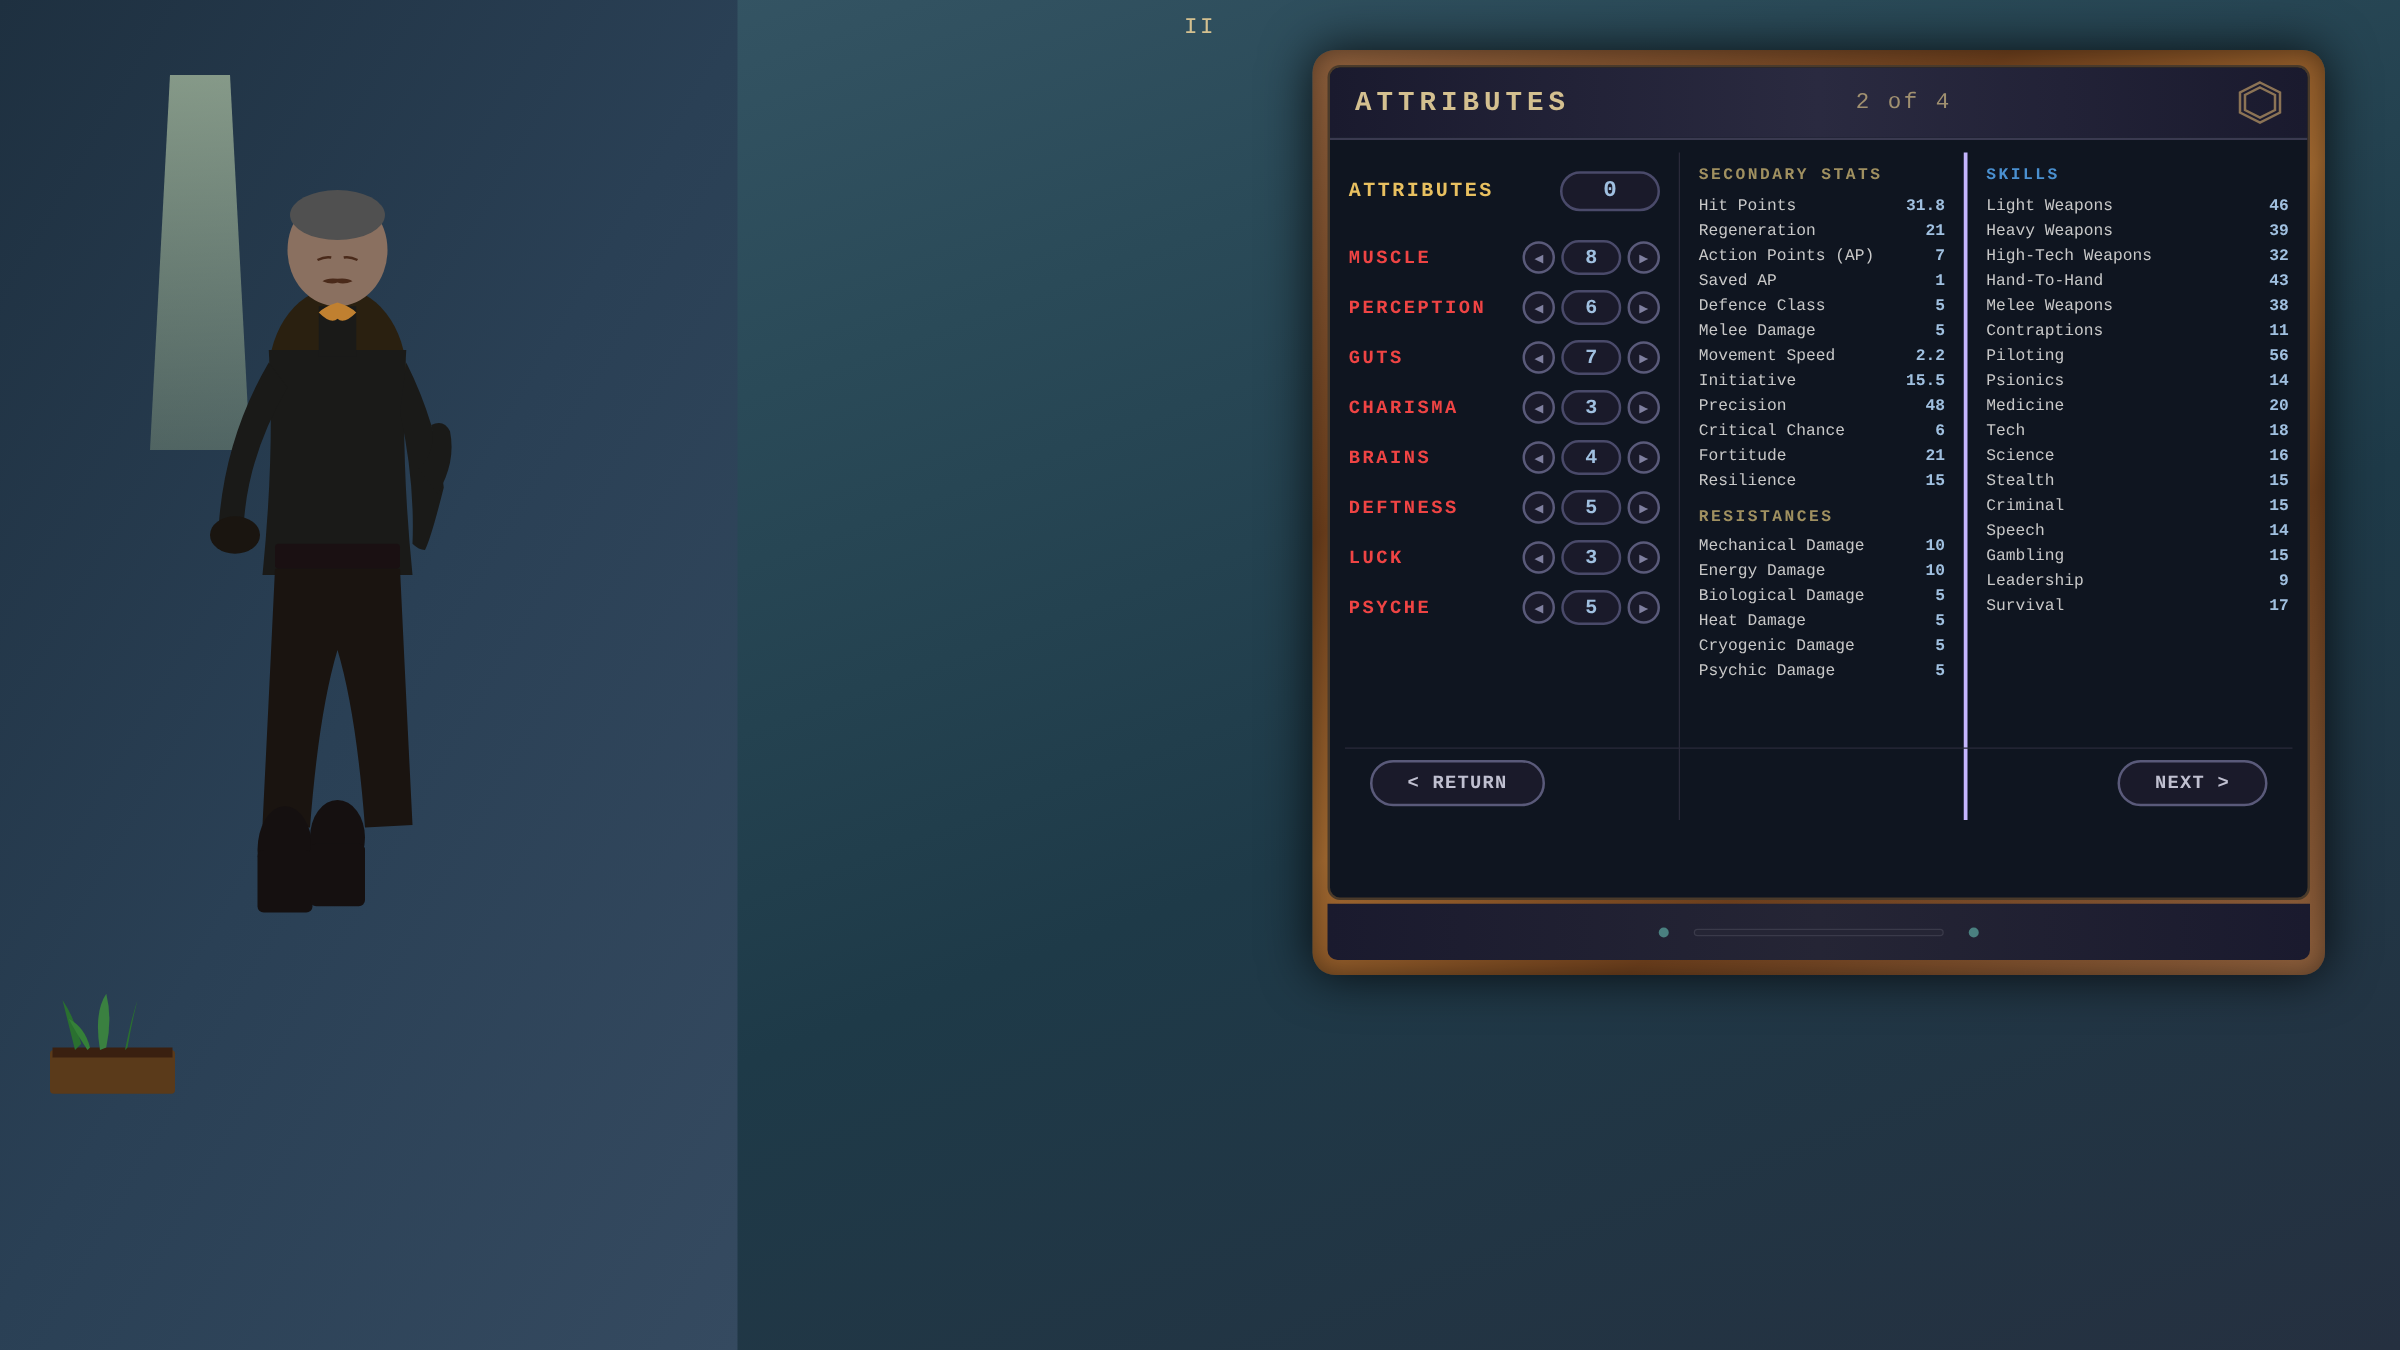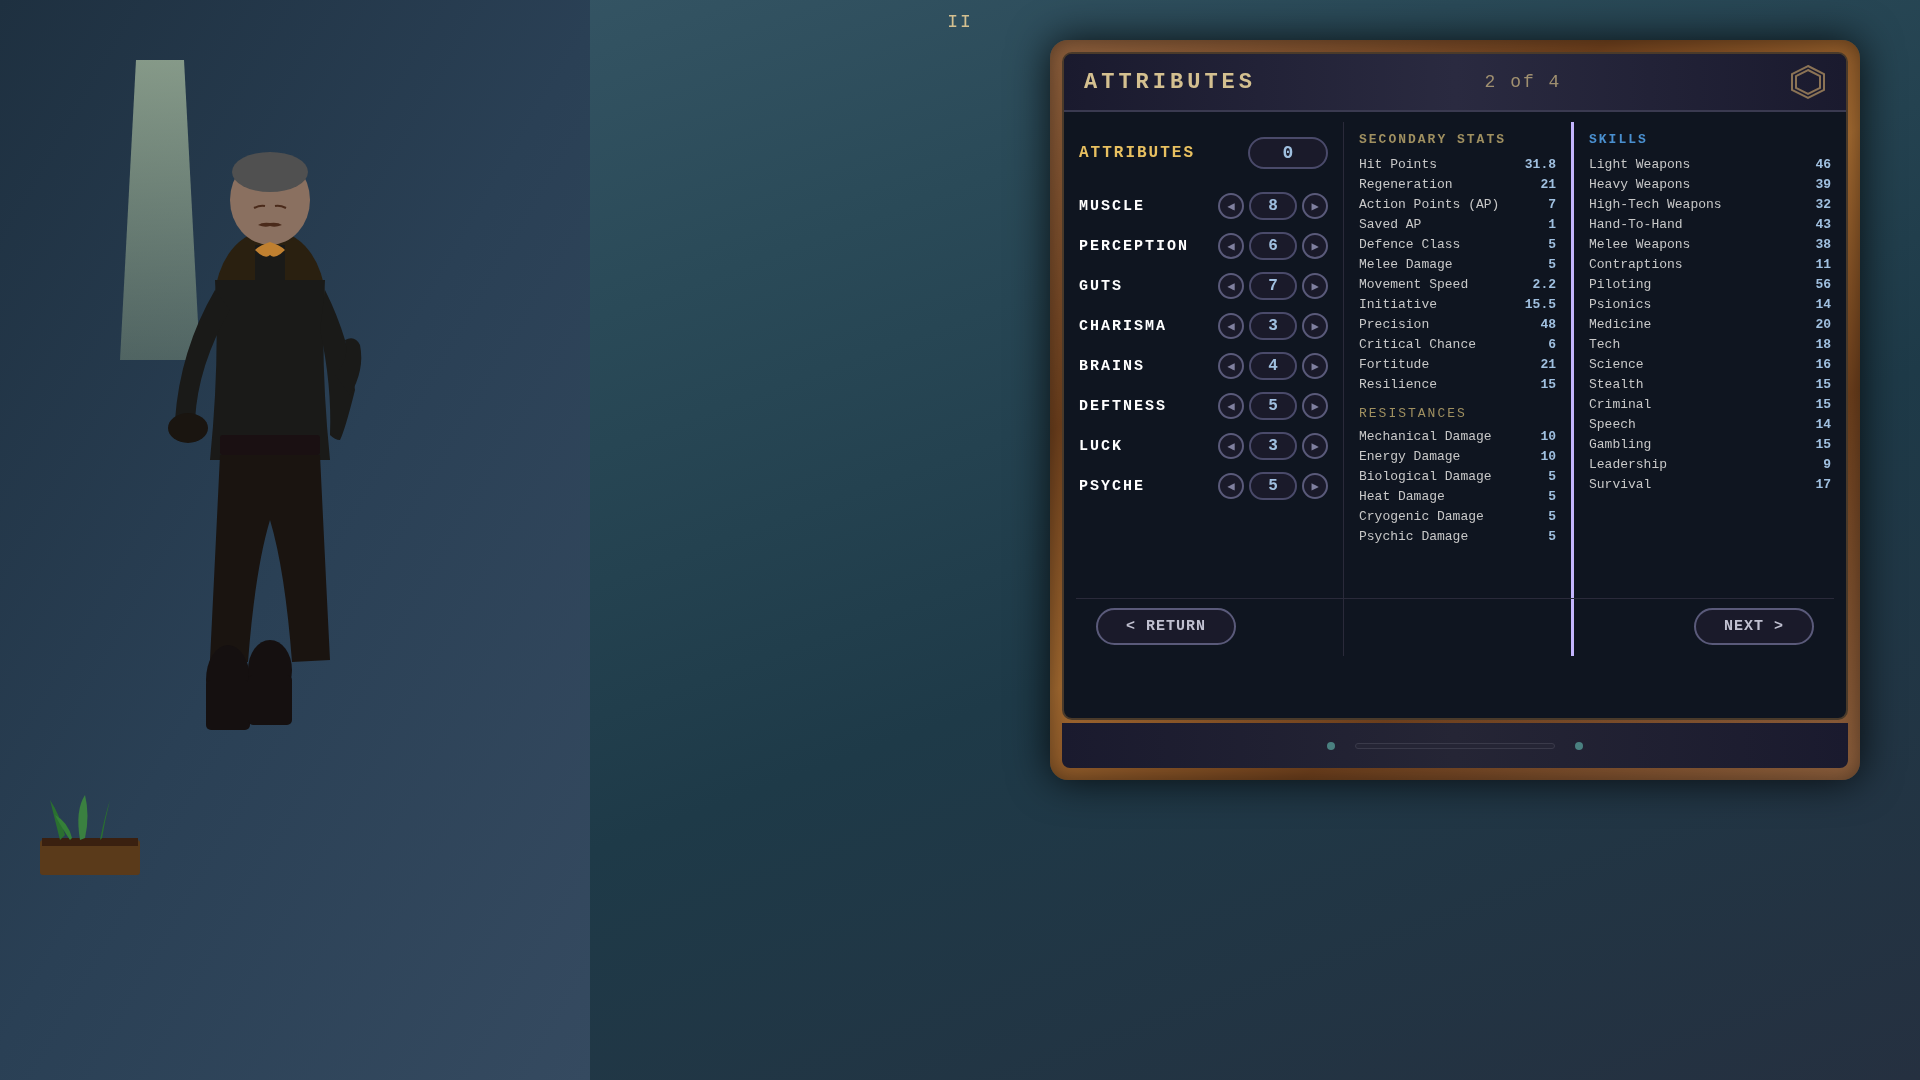--- a/index.html
+++ b/index.html
@@ -160,21 +160,21 @@
     }
 
     .stat-row {
       display: flex;
       align-items: center;
       justify-content: space-between;
       margin-bottom: 12px;
     }
 
     .stat-label {
-      color: #ffffff;
+      color: #ef4444;
       font-size: 15px;
       font-weight: bold;
       letter-spacing: 2px;
       width: 110px;
     }
 
     .spinner-control {
       display: flex;
       align-items: center;
       gap: 2px;
@@ -237,21 +237,21 @@
 
     .sec-stat-val {
       color: #a0c0e0;
       font-size: 13px;
       font-weight: bold;
     }
 
     .resistances-heading {
       color: #a09060;
       font-size: 13px;
-      font-weight: normal;
+      font-weight: bold;
       letter-spacing: 2px;
       margin-top: 14px;
       margin-bottom: 8px;
       text-transform: uppercase;
     }
 
     
     .skills-col {
       flex: 1;
       padding: 10px 15px;

